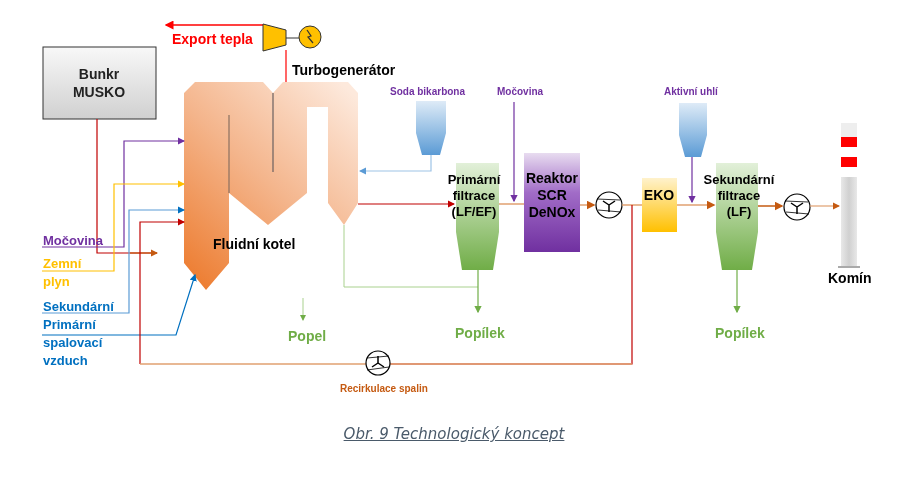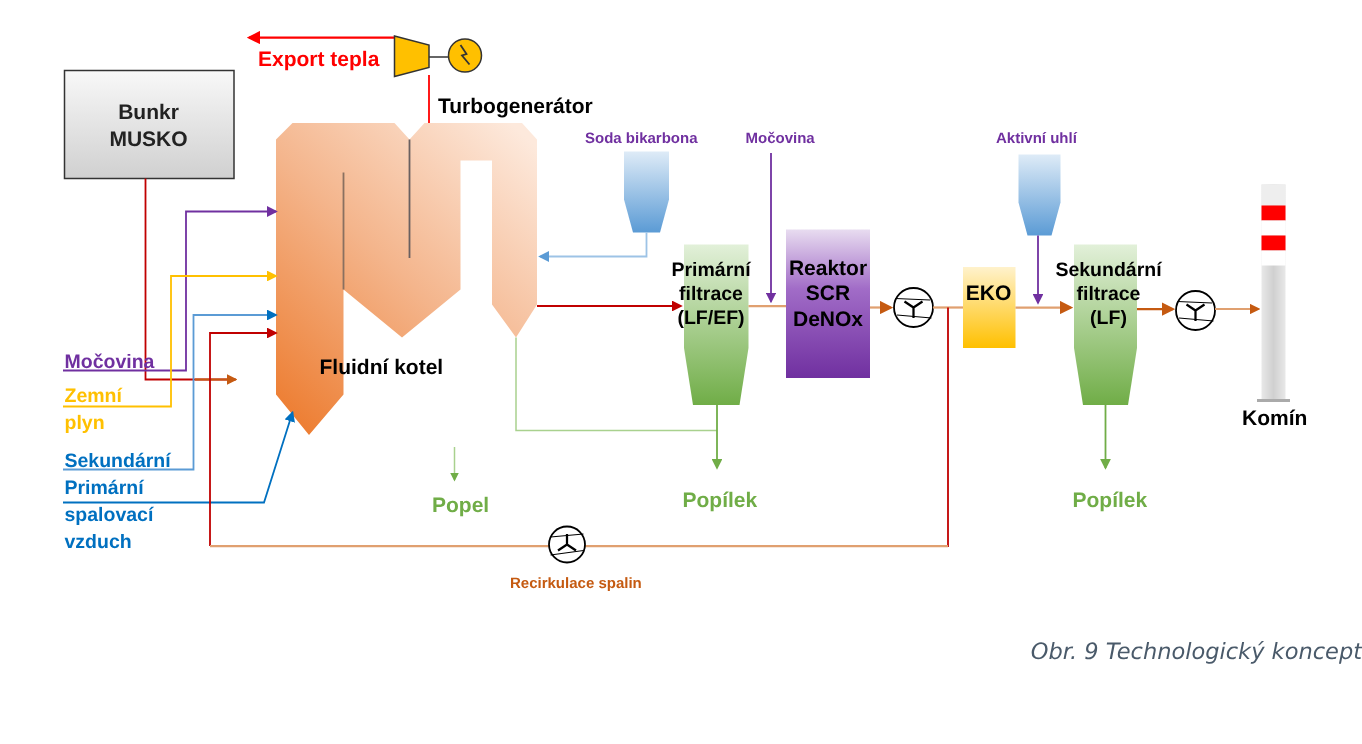--- a/index.html
+++ b/index.html
@@ -1,19 +1,19 @@
 <!DOCTYPE html>
 <html><head>
 <meta charset="utf-8">
 <style>
   html, body { margin: 0; padding: 0; background: #ffffff; }
   body { width: 908px; height: 496px; position: relative; overflow: hidden; font-family: "Liberation Sans", sans-serif; }
   svg { position: absolute; left: 0; top: 0; }
   .lbl { font-family: "Liberation Sans", sans-serif; font-weight: bold; }
-  .caption { position: absolute; left: 0; width: 908px; top: 425px; text-align: right; font-family: "DejaVu Sans", sans-serif; font-style: italic; font-size: 15px; color: #4a5a6a; }
+  .caption { position: absolute; left: 0; width: 908px; top: 425px; text-align: center; font-family: "DejaVu Sans", sans-serif; font-style: italic; font-size: 15px; color: #4a5a6a; text-decoration: underline; }
 </style>
 </head>
 <body>
 
 <svg width="908" height="496" viewBox="0 0 908 496">
   <defs>
     <linearGradient id="gBoiler" x1="0.9" y1="0" x2="0.1" y2="1">
       <stop offset="0" stop-color="#fde9dc"></stop>
       <stop offset="0.5" stop-color="#f4b58c"></stop>
       <stop offset="1" stop-color="#ed7d31"></stop>

